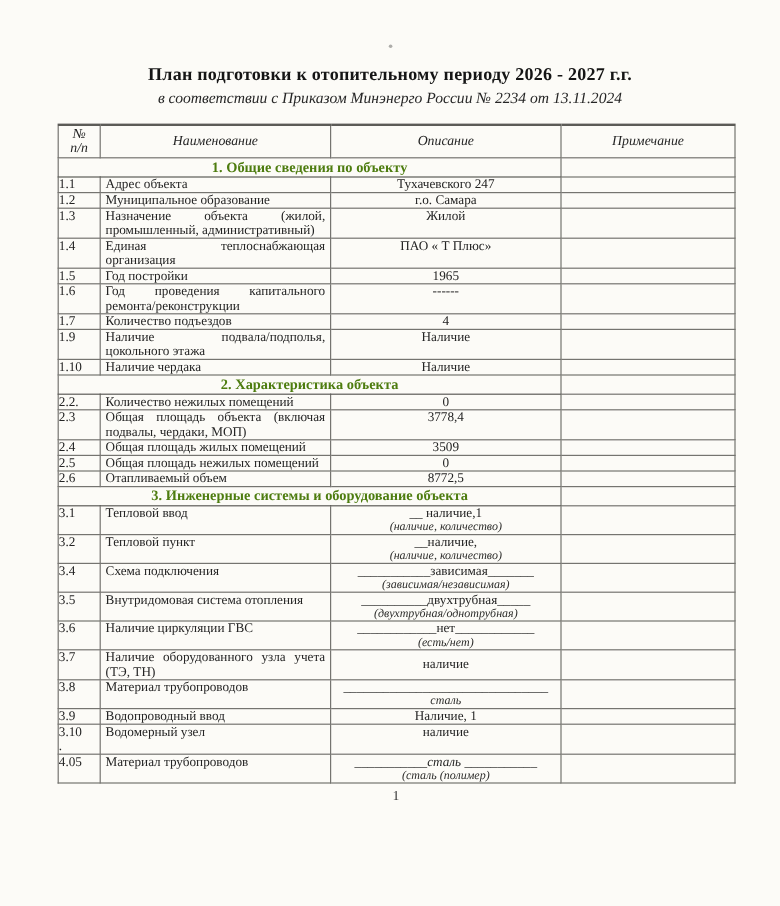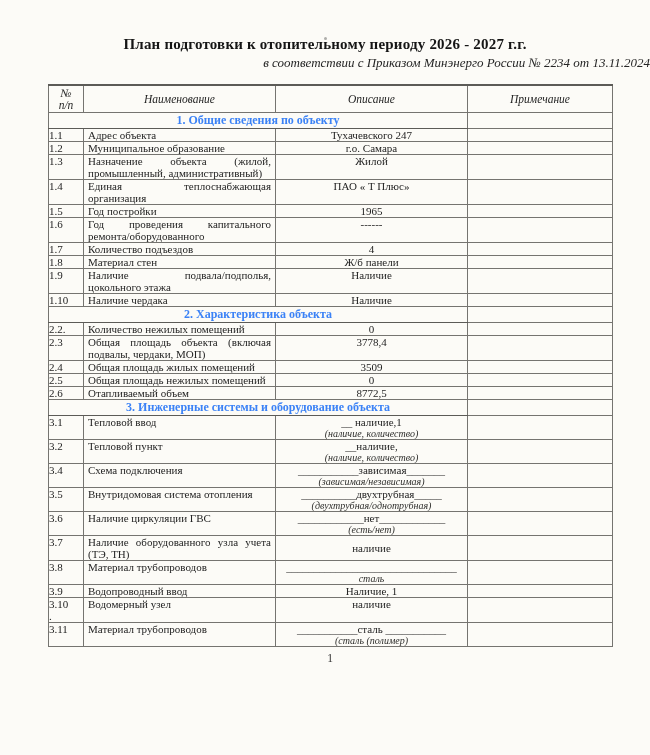--- a/index.html
+++ b/index.html
@@ -9,27 +9,27 @@
     font-family:"Liberation Serif","DejaVu Serif",serif;
     color:#242424;
     -webkit-font-smoothing:antialiased;
   }
   .page{position:relative;width:650px;height:755px;overflow:hidden;}
   .scan-dot{
     position:absolute;left:324px;top:37px;width:3px;height:3px;
     background:#9a9a96;border-radius:50%;opacity:.8;
   }
   .title{
-    margin:0;padding:36px 20px 0 20px;
+    margin:0;padding:55px 20px 0 20px;
     text-align:center;
     font-size:15px;font-weight:bold;color:#151515;
     letter-spacing:.2px;line-height:16px;
   }
   .subtitle{
-    margin-top:4px;text-align:right;
+    margin-top:4px;text-align:center;
     font-style:italic;font-size:13px;color:#262626;line-height:14px;
   }
   table.doc-table{
     margin:14px 38px 0 48px;
     width:564px;
     border-collapse:collapse;table-layout:fixed;
   }
   .doc-table col.c-num{width:35px;}
   .doc-table col.c-name{width:192px;}
   .doc-table col.c-desc{width:192px;}
@@ -44,29 +44,29 @@
   .doc-table thead th{
     font-weight:normal;font-style:italic;
     text-align:center;vertical-align:middle;
     height:26px;font-size:11.5px;line-height:12px;
     border-top:2px solid #5c5b57;
   }
   th.th-num{white-space:pre-line;}
   td.section-title{
     text-align:center;font-weight:bold;
     font-size:12px;line-height:13px;
-    padding:1px 3px;color:#3b82f6;
+    padding:1px 3px;color:#4d7c0f;
     border-bottom:1.5px solid #5c5b57;
   }
   td.cell-num{padding-left:0;white-space:pre-line;}
   td.cell-name{text-align:justify;padding:0 4px;}
   td.cell-desc{text-align:center;}
   td.cell-desc.vmid{vertical-align:middle;}
   .value{white-space:nowrap;}
-  .value.italic{}
+  .value.italic{font-style:italic;}
   .hint{
     font-style:italic;font-size:10px;line-height:11px;
     color:#2e2e2c;white-space:nowrap;text-align:center;
   }
   .page-number{
     margin-top:5px;width:564px;margin-left:48px;
     text-align:center;font-size:11.5px;color:#333;
   }
 </style>
 </head>
@@ -134,39 +134,31 @@
         <tr>
           <td class="cell-num">1.5</td>
           <td class="cell-name">Год постройки</td>
           <td class="cell-desc">
             <div class="value">1965</div>
           </td>
           <td class="cell-note"></td>
         </tr>
         <tr>
           <td class="cell-num">1.6</td>
-          <td class="cell-name">Год проведения капитального ремонта/оборудованного</td>
+          <td class="cell-name">Год проведения капитального ремонта/реконструкции</td>
           <td class="cell-desc">
             <div class="value">------</div>
           </td>
           <td class="cell-note"></td>
         </tr>
         <tr>
           <td class="cell-num">1.7</td>
           <td class="cell-name">Количество подъездов</td>
           <td class="cell-desc">
             <div class="value">4</div>
-          </td>
-          <td class="cell-note"></td>
-        </tr>
-        <tr>
-          <td class="cell-num">1.8</td>
-          <td class="cell-name">Материал стен</td>
-          <td class="cell-desc">
-            <div class="value">Ж/б панели</div>
           </td>
           <td class="cell-note"></td>
         </tr>
         <tr>
           <td class="cell-num">1.9</td>
           <td class="cell-name">Наличие подвала/подполья, цокольного этажа</td>
           <td class="cell-desc">
             <div class="value">Наличие</div>
           </td>
           <td class="cell-note"></td>
@@ -300,21 +292,21 @@
         <tr>
           <td class="cell-num">3.10
 .</td>
           <td class="cell-name">Водомерный узел</td>
           <td class="cell-desc">
             <div class="value">наличие</div>
           </td>
           <td class="cell-note"></td>
         </tr>
         <tr>
-          <td class="cell-num">3.11</td>
+          <td class="cell-num">4.05</td>
           <td class="cell-name">Материал трубопроводов</td>
           <td class="cell-desc">
             <div class="value italic">___________сталь ___________</div>
             <div class="hint">(сталь (полимер)</div>
           </td>
           <td class="cell-note"></td>
         </tr>
       </tbody>
   </table>
 

